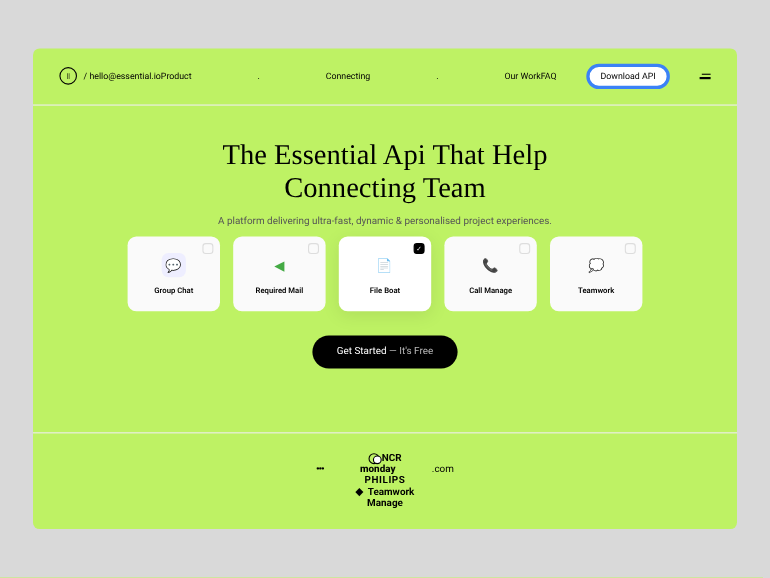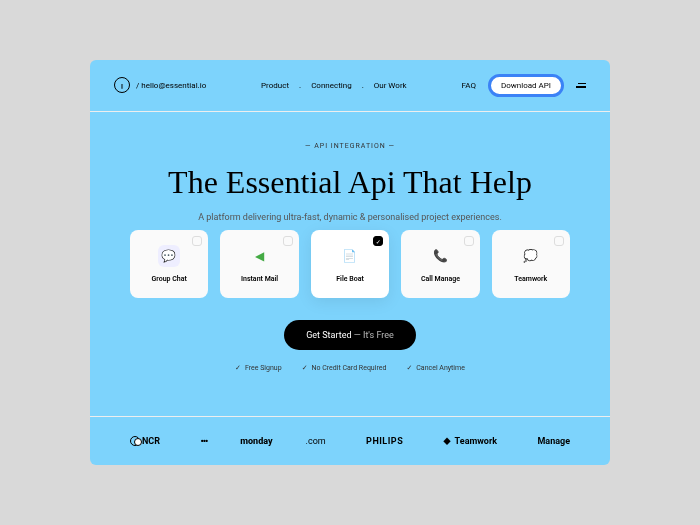--- a/index.html
+++ b/index.html
@@ -5,22 +5,22 @@
 * { margin: 0; padding: 0; box-sizing: border-box; }
 body {
   background: #d9d9d9;
   font-family: -apple-system, BlinkMacSystemFont, 'Segoe UI', Roboto, sans-serif;
   display: flex;
   justify-content: center;
   align-items: center;
   min-height: 525px;
 }
 .page {
-  width: 520px;
-  background: #7dd3fc;
+  width: 640px;
+  background: #bef264;
   border-radius: 6px;
   overflow: hidden;
 }
 .header {
   display: flex;
   align-items: center;
   padding: 14px 24px;
   border-bottom: 1px solid #eee;
 }
 .logo-wrap {
@@ -39,30 +39,30 @@
   font-size: 6px;
   font-weight: bold;
 }
 .email {
   font-size: 8px;
   color: #000;
 }
 .nav-center {
   flex: 1;
   display: flex;
-  justify-content: center;
+  justify-content: space-between;
   gap: 10px;
   font-size: 8px;
 }
 .nav-center span { color: #000; }
 .nav-dot { color: #999; }
 .nav-right {
   display: flex;
   align-items: center;
-  gap: 12px;
+  gap: 27px;
 }
 .faq { font-size: 8px; }
 .download-btn {
   font-size: 8px;
   border: 3px solid #3b82f6;
   border-radius: 12px;
   padding: 4px 10px;
   background: #fff;
 }
 .menu-icon {
@@ -82,21 +82,21 @@
   padding: 30px 40px 20px;
 }
 .eyebrow {
   font-size: 7px;
   letter-spacing: 1px;
   color: #333;
   margin-bottom: 14px;
 }
 .headline {
   font-family: Georgia, 'Times New Roman', serif;
-  font-size: 32px;
+  font-size: 26px;
   font-weight: 400;
   line-height: 1.15;
   color: #000;
   margin-bottom: 12px;
 }
 .subhead {
   font-size: 9px;
   color: #555;
   margin-bottom: 8px;
 }
@@ -178,20 +178,21 @@
   content: '✓';
   margin-right: 4px;
 }
 .logos {
   border-top: 1px solid #eee;
   margin-top: 24px;
   padding: 18px 40px;
   display: flex;
   justify-content: space-between;
   align-items: center;
+  flex-direction: column;
 }
 .logo-item {
   font-size: 9px;
   font-weight: 700;
   color: #000;
   display: flex;
   align-items: center;
   gap: 2px;
 }
 .logo-item.philips { letter-spacing: 0.5px; }
@@ -235,36 +236,36 @@
       <span class="faq">FAQ</span>
       <span class="download-btn">Download API</span>
       <div class="menu-icon">
           <div></div>
           <div></div>
         </div>
     </div>
   </div>
 
   <div class="hero">
-    <div class="eyebrow">— API INTEGRATION —</div>
     <div class="headline">
       <span>The Essential Api That Help</span><br>
+      <span>Connecting Team</span>
     </div>
     <div class="subhead">A platform delivering ultra-fast, dynamic &amp; personalised project experiences.</div>
 
     <div class="cards">
       <div class="card">
         <div class="card-check"></div>
         <div class="card-icon" style="background:#eef;color:#88a;">💬</div>
         <div class="card-label">Group Chat</div>
       </div>
       <div class="card">
         <div class="card-check"></div>
         <div class="card-icon" style="color:#4a4;">◀</div>
-        <div class="card-label">Instant Mail</div>
+        <div class="card-label">Required Mail</div>
       </div>
       <div class="card active">
         <div class="card-check"></div>
         <div class="card-icon" style="color:#6af;">📄</div>
         <div class="card-label">File Boat</div>
       </div>
       <div class="card">
         <div class="card-check"></div>
         <div class="card-icon" style="color:#fa5;">📞</div>
         <div class="card-label">Call Manage</div>
@@ -273,25 +274,20 @@
         <div class="card-check"></div>
         <div class="card-icon" style="color:#c7a;">💭</div>
         <div class="card-label">Teamwork</div>
       </div>
     </div>
 
     <div class="cta-btn">
       <span>Get Started</span><span class="cta-sub"> — It's Free</span>
     </div>
 
-    <div class="benefits">
-      <span>Free Signup</span>
-      <span>No Credit Card Required</span>
-      <span>Cancel Anytime</span>
-    </div>
   </div>
 
   <div class="logos">
     <div class="logo-item">
         <span class="ncr-icon"></span>
         <span>NCR</span>
       </div>
     <div class="logo-item monday">
         <span class="dots"></span>
         <span>monday</span>

